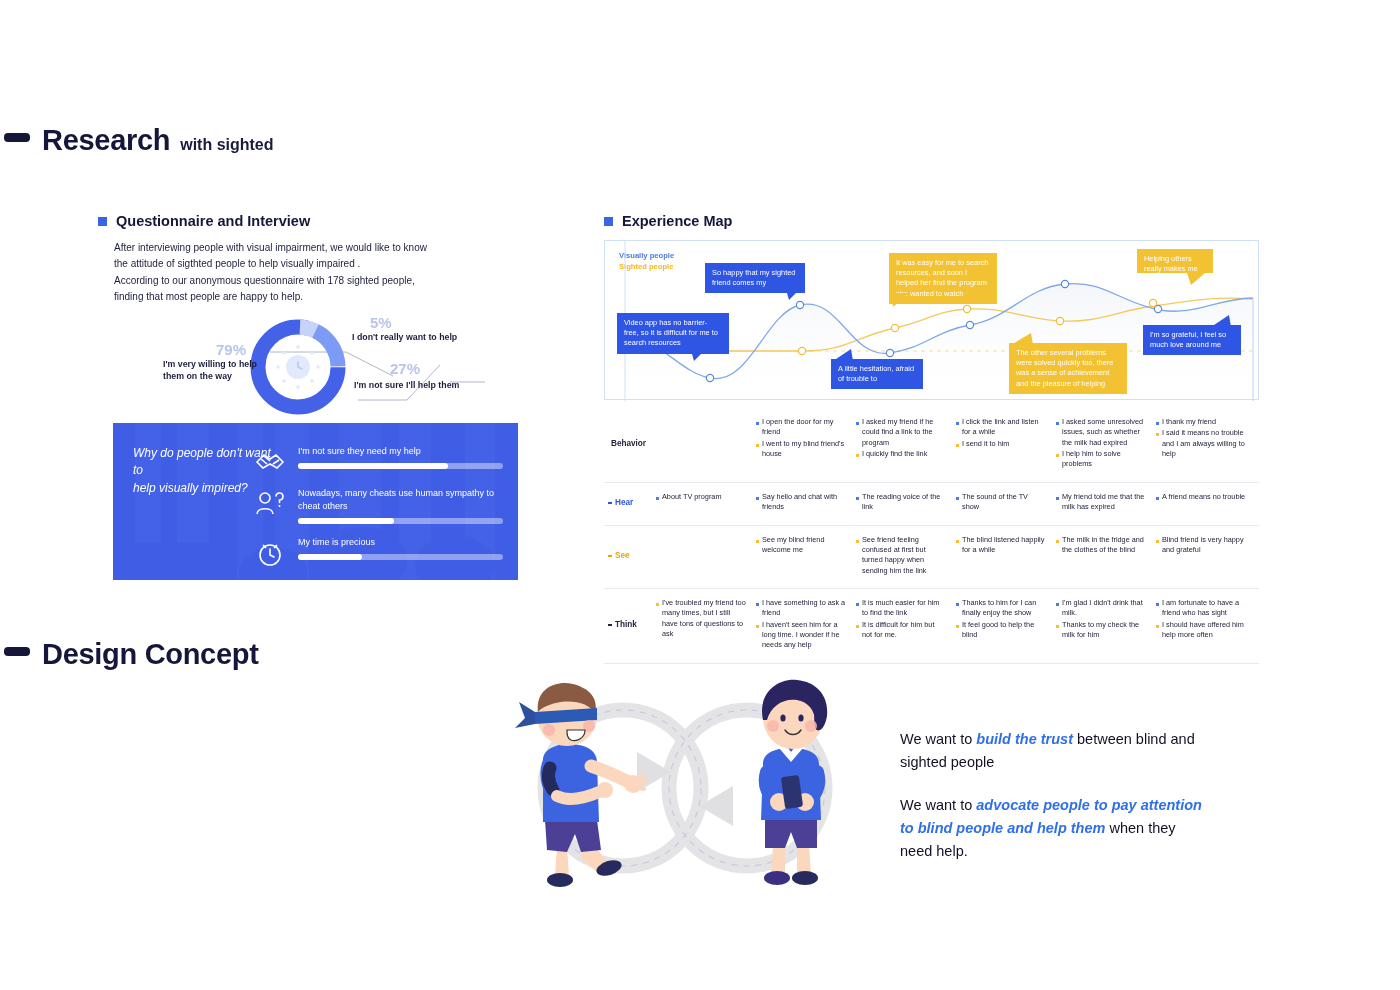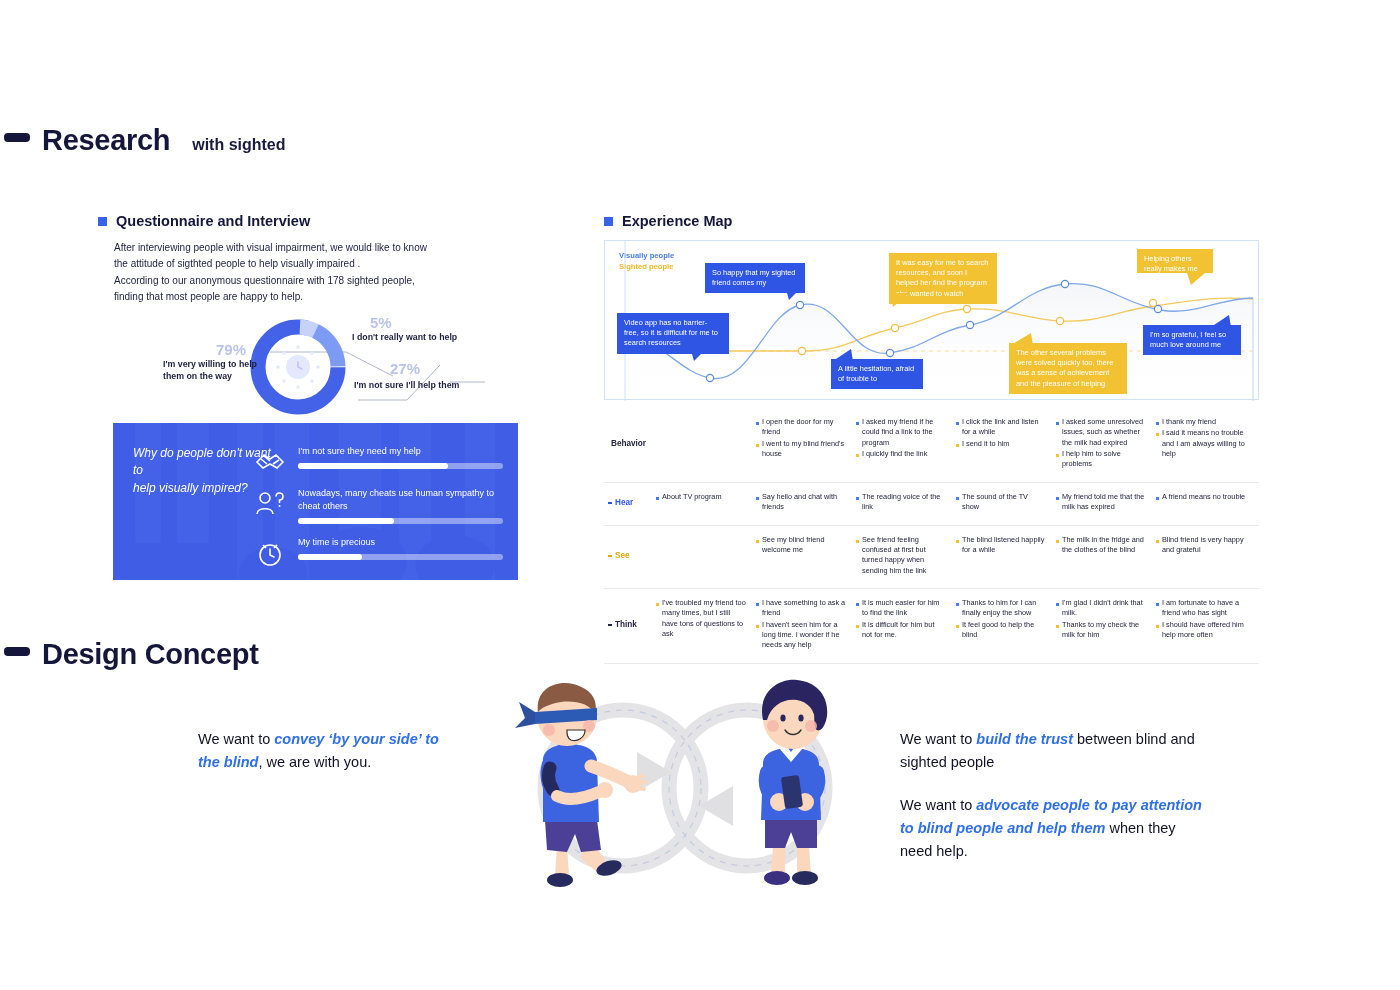--- a/index.html
+++ b/index.html
@@ -13,21 +13,21 @@
   }
   .page { position: relative; width: 1400px; height: 990px; }
 
   
   .section-head { position: absolute; display: flex; align-items: baseline; }
   .head-dash {
     width: 26px; height: 9px; border-radius: 4px;
     background: #15173a; margin-right: 12px; position: relative; top: -8px;
   }
   .head-main { font-size: 29px; font-weight: 700; letter-spacing: -0.3px; color: #15173a; }
-  .head-sub { font-size: 16px; font-weight: 600; color: #1a1b3d; margin-left: 22px; }
+  .head-sub { font-size: 16px; font-weight: 600; color: #1a1b3d; margin-left: 10px; }
 
   
   .sub-head { position: absolute; display: flex; align-items: center; }
   .sq { width: 9px; height: 9px; background: #3763e8; margin-right: 9px; }
   .sub-head-label { font-size: 14.5px; font-weight: 700; color: #15173a; }
 
   
   .intro {
     position: absolute; left: 114px; top: 240px; width: 415px;
     font-size: 10px; line-height: 1.63; color: #1d1f3f;
@@ -515,23 +515,20 @@
         </div>
       </div>
   </div>
 
   <div class="section-head" style="left:4px; top:638px;">
     <span class="head-dash"></span>
     <span class="head-main">Design Concept</span>
   </div>
 
   <div class="dc-text" style="left:198px; top:728px; width:265px;">
-    <p>
-      <span>We want to </span><span class="hl">convey ‘by your side’ to the blind</span><span>, we are with you.</span>
-    </p>
   </div>
 
   <div class="dc-text" style="left:900px; top:728px; width:305px;">
     <p>
       <span>We want to </span><span class="hl">build the trust</span><span> between blind and sighted people</span>
     </p>
     <p>
       <span>We want to </span><span class="hl">advocate people to pay attention to blind people and help them</span><span> when they need help.</span>
     </p>
   </div>

